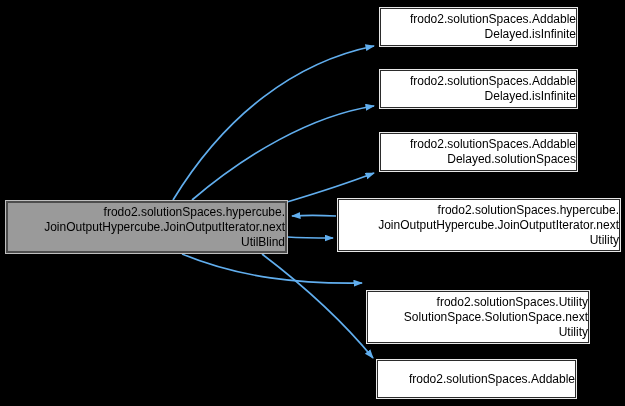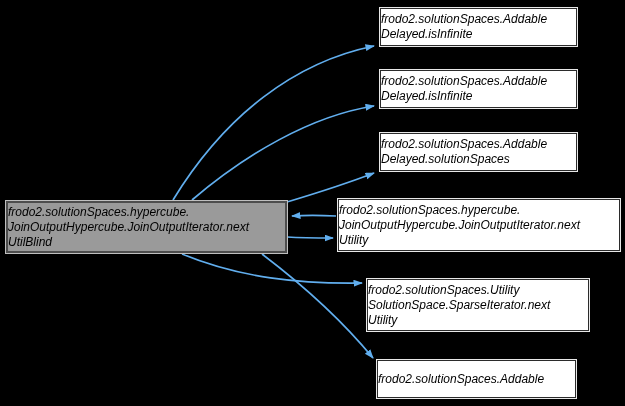--- a/index.html
+++ b/index.html
@@ -28,27 +28,26 @@
   }
   .arrowhead-shape {
     fill: var(--edge-color, #61AEEE);
   }
   .node {
     position: absolute;
     box-sizing: border-box;
     display: flex;
     flex-direction: column;
     justify-content: center;
-    align-items: flex-start;
+    align-items: flex-end;
     text-align: center;
     font-size: 12px;
     line-height: 15px;
     color: var(--text-color, #000);
     cursor: pointer;
-    font-style: italic;
   }
   .node .ln {
     display: block;
     white-space: nowrap;
   }
   .callee {
     background: var(--callee-fill, #fff);
     border: 1px solid var(--callee-border, #2b2b2b);
     box-shadow: 0 0 0 1px var(--callee-outline, #e8e8e8);
   }
@@ -99,23 +98,23 @@
     <span class="ln">frodo2.solutionSpaces.Addable</span>
     <span class="ln">Delayed.solutionSpaces</span>
   </div>
 
   <div class="node callee" style="left:338px; top:199px; width:282px; height:52px;">
     <span class="ln">frodo2.solutionSpaces.hypercube.</span>
     <span class="ln">JoinOutputHypercube.JoinOutputIterator.next</span>
     <span class="ln">Utility</span>
   </div>
 
-  <div class="node callee" style="left:367px; top:279px; width:222px; height:52px;">
+  <div class="node callee" style="left:367px; top:291px; width:222px; height:52px;">
     <span class="ln">frodo2.solutionSpaces.Utility</span>
-    <span class="ln">SolutionSpace.SparseIterator.next</span>
+    <span class="ln">SolutionSpace.SolutionSpace.next</span>
     <span class="ln">Utility</span>
   </div>
 
   <div class="node callee" style="left:377px; top:360px; width:199px; height:38px;">
     <span class="ln">frodo2.solutionSpaces.Addable</span>
   </div>
 
 </div>
 
 </body></html>

